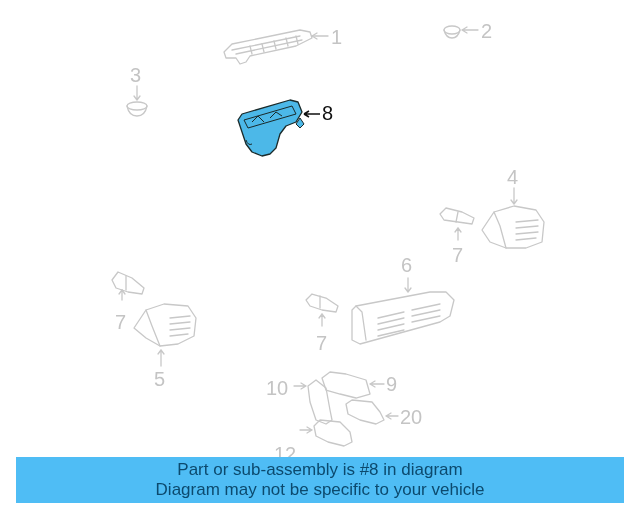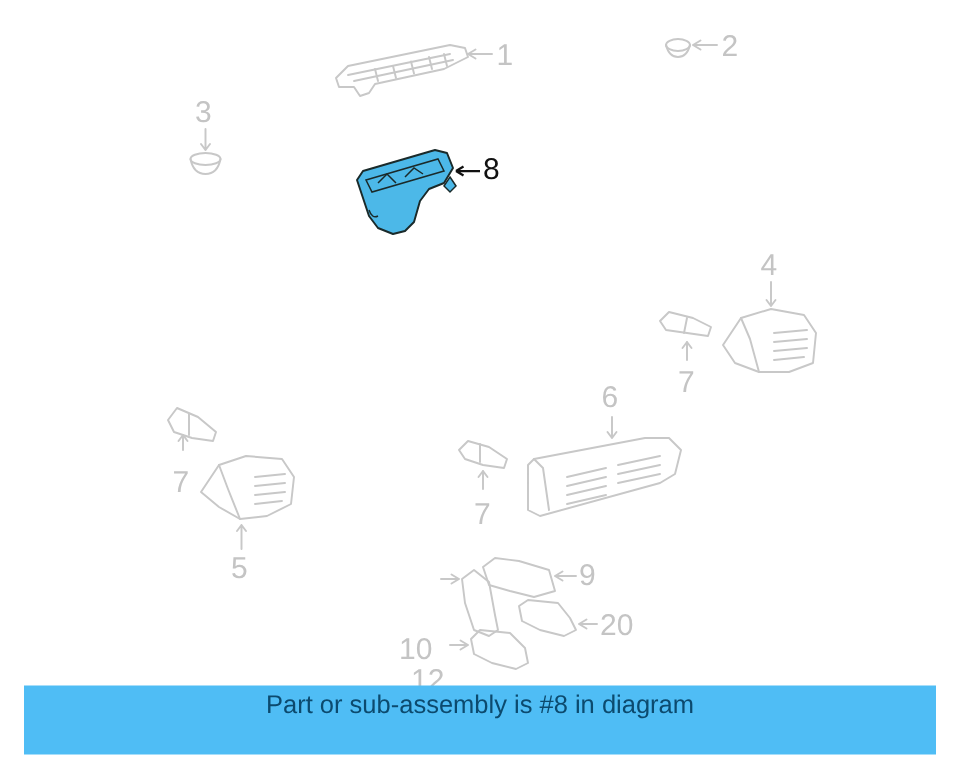--- a/index.html
+++ b/index.html
@@ -118,19 +118,20 @@
 <div class="callout" style="left:481px;top:21px;">2</div>
 <div class="callout" style="left:130px;top:65px;">3</div>
 <div class="callout" style="left:507px;top:167px;">4</div>
 <div class="callout" style="left:154px;top:369px;">5</div>
 <div class="callout" style="left:401px;top:255px;">6</div>
 <div class="callout" style="left:452px;top:245px;">7</div>
 <div class="callout" style="left:115px;top:312px;">7</div>
 <div class="callout" style="left:316px;top:333px;">7</div>
 <div class="callout active" style="left:322px;top:103px;">8</div>
 <div class="callout" style="left:386px;top:374px;">9</div>
-<div class="callout" style="left:266px;top:378px;margin-top:45px;">10</div>
+<div class="callout" style="left:266px;top:378px;">10</div>
 <div class="callout" style="left:400px;top:407px;">20</div>
 <div class="callout" style="left:274px;top:444px;">12</div>
 
 <div id="banner">
   <div>Part or sub-assembly is #8 in diagram</div>
+  <div>Diagram may not be specific to your vehicle</div>
 </div>
 
 </body></html>

